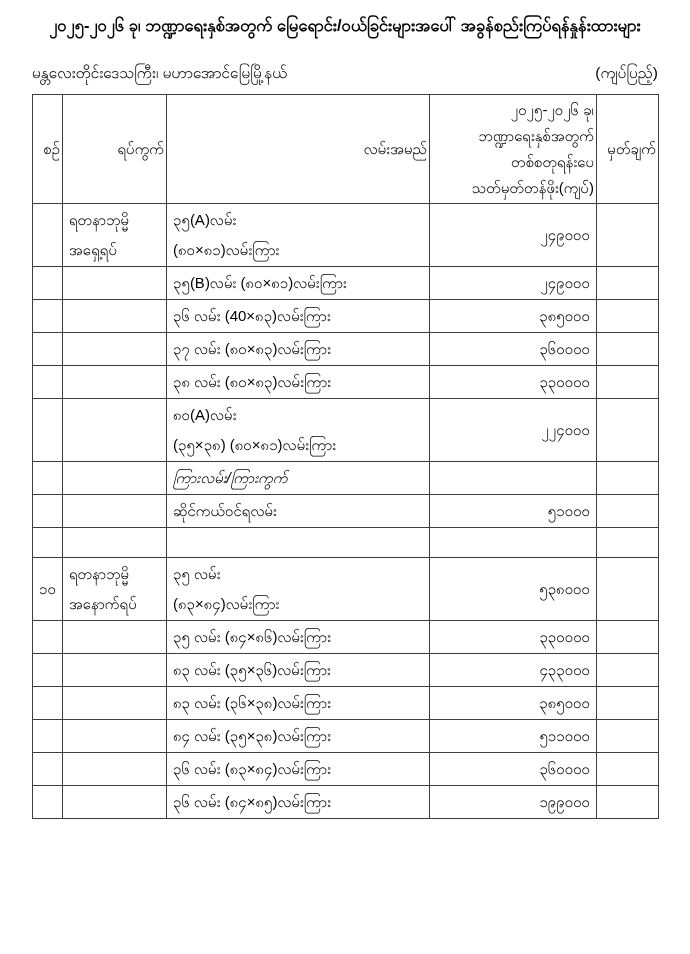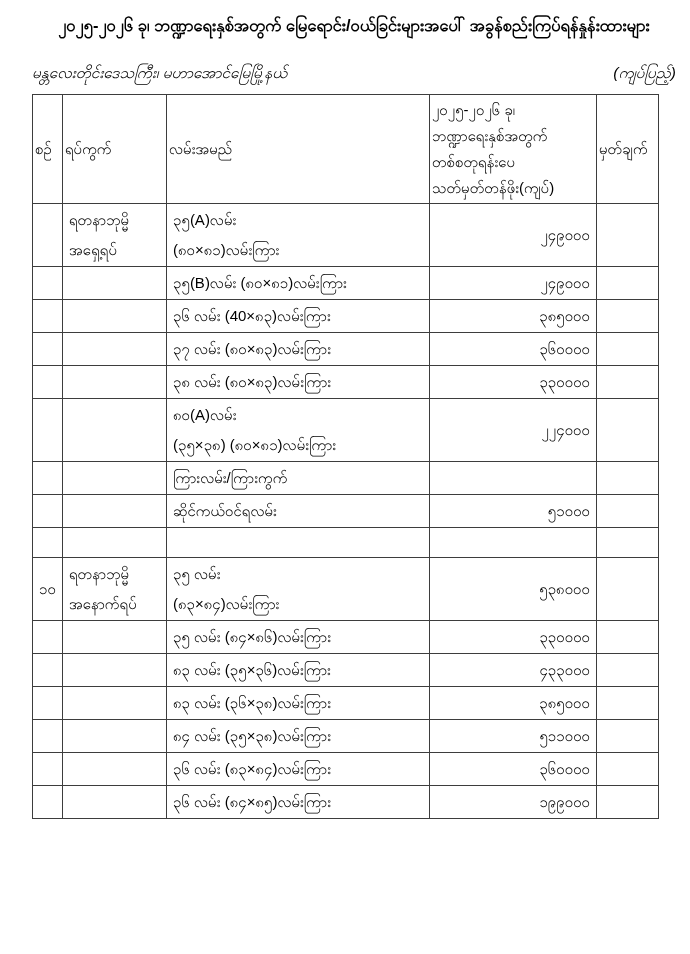--- a/index.html
+++ b/index.html
@@ -4,57 +4,56 @@
 <style>
   * { margin:0; padding:0; box-sizing:border-box; }
   html,body { background:#ffffff; }
   body {
     width:690px; height:954px;
     font-family:"Liberation Sans","DejaVu Sans",sans-serif;
     color:#000;
     position:relative;
     overflow:hidden;
   }
-  .page { padding:14px 14px 0 32px; }
+  .page { padding:14px 32px 0 32px; }
   .doc-title {
     text-align:center;
     font-weight:bold;
     font-size:16.5px;
     line-height:1.4;
     margin-bottom:26px;
     white-space:nowrap;
   }
   .subtitle-row {
     display:flex;
     justify-content:space-between;
     align-items:flex-end;
     font-size:15.5px;
     margin-bottom:8px;
-    font-style:italic;
   }
   table.rates {
     border-collapse:collapse;
     table-layout:fixed;
     width:626px;
   }
   table.rates th, table.rates td {
     border:1px solid #3d3d3d;
     vertical-align:middle;
     font-weight:normal;
     font-size:15px;
     overflow:hidden;
   }
-  table.rates th { text-align:left; padding:2px 2px; }
+  table.rates th { text-align:right; padding:2px 2px; }
   table.rates th div { line-height:26px; }
   table.rates td { padding:1px 6px; }
   table.rates td div { line-height:30px; }
   td.col-no { text-align:left; padding:1px 2px; }
   td.col-ward { font-weight:bold; }
   td.col-value { text-align:right; }
-  td.bold { font-weight:bold; }
+  td.bold { font-weight:bold;font-style:italic; }
   tr.spacer td { height:30px; }
 </style>
 </head>
 <body>
 
 <div class="page">
 
   <div class="doc-title">၂၀၂၅-၂၀၂၆ ခု၊ ဘဏ္ဍာရေးနှစ်အတွက် မြေရောင်း/ဝယ်ခြင်းများအပေါ် အခွန်စည်းကြပ်ရန်နှုန်းထားများ</div>
 
   <div class="subtitle-row">

